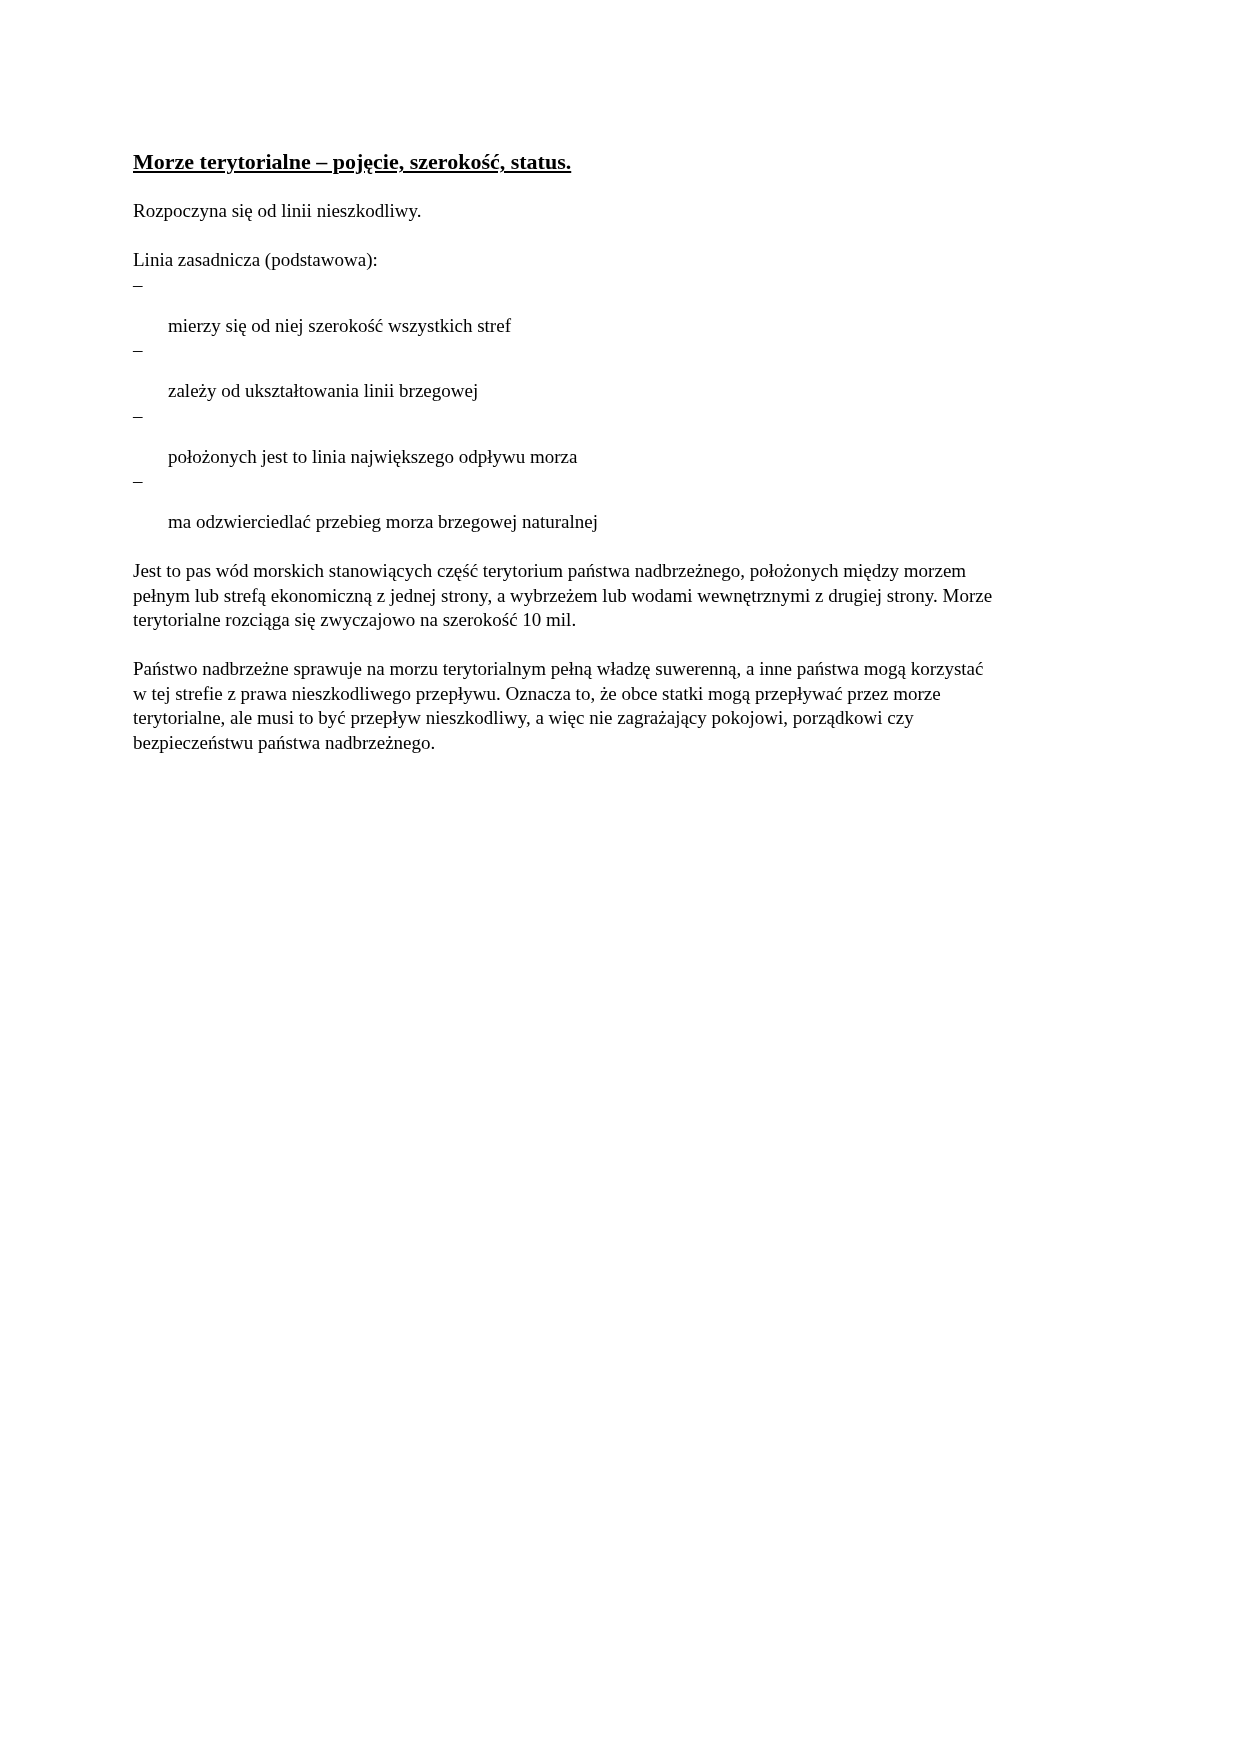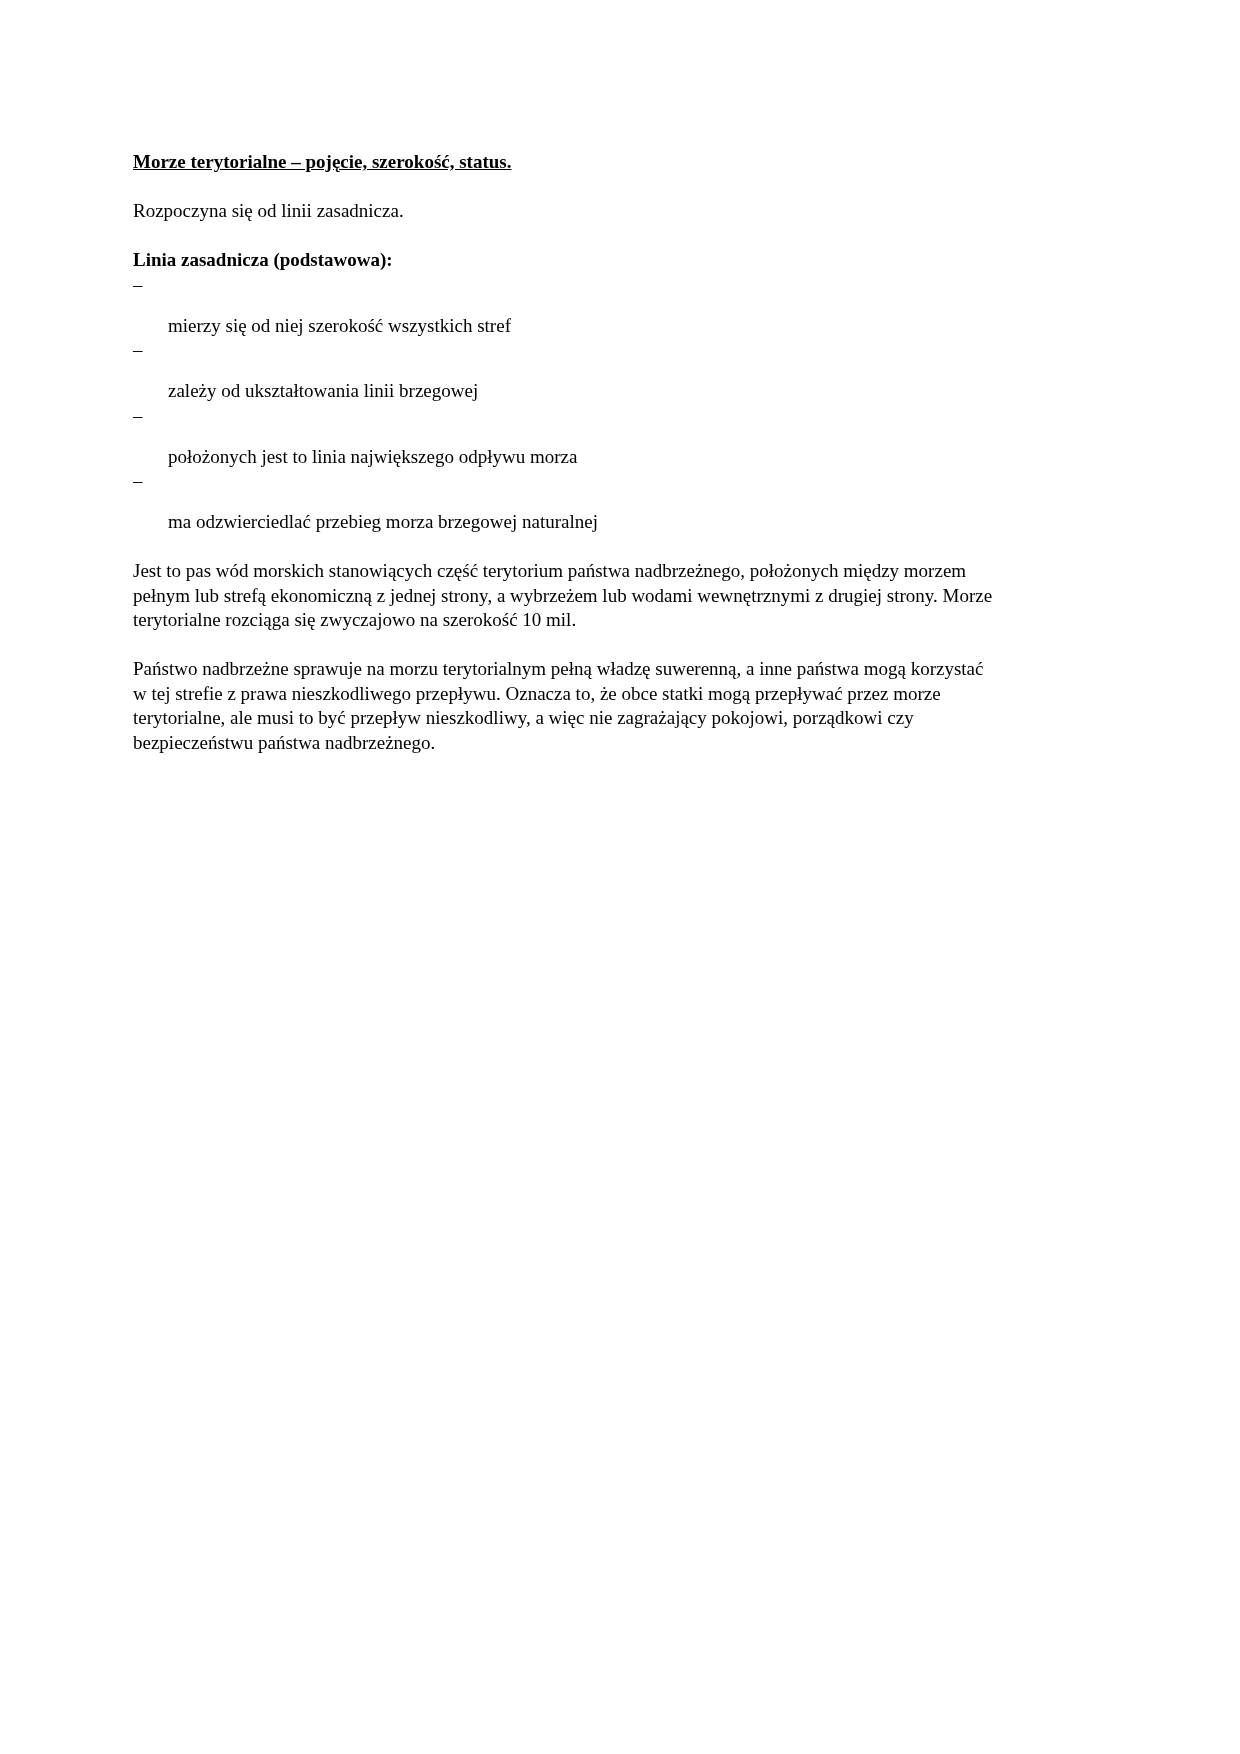--- a/index.html
+++ b/index.html
@@ -15,37 +15,36 @@
     color: #000000;
     overflow: hidden;
   }
   .page {
     position: absolute;
     left: 133px;
     top: 150px;
     width: 980px;
   }
   .doc-title {
-    font-size: 19px;
+    font-size: 22px;
     font-weight: bold;
     text-decoration: underline;
     line-height: 24.5px;
     margin: 0 0 24.5px 0;
   }
   .para {
     font-size: 19px;
     line-height: 24.5px;
     margin: 0 0 24.5px 0;
     white-space: pre-line;
   }
   .list-heading {
     font-size: 19px;
     line-height: 24.5px;
     margin: 0;
-    font-weight: bold;
   }
   .bullet-list {
     margin: 0 0 24.5px 0;
   }
   .bullet-row {
     display: flex;
     font-size: 19px;
     line-height: 24.5px;
   }
   .bullet-dash {
@@ -57,21 +56,21 @@
     margin-top: 41px;
   }
 </style>
 </head>
 <body>
 
 <div class="page">
 
   <h1 class="doc-title">Morze terytorialne – pojęcie, szerokość, status.</h1>
 
-  <p class="para">Rozpoczyna się od linii zasadnicza.</p>
+  <p class="para">Rozpoczyna się od linii nieszkodliwy.</p>
 
   <p class="list-heading">Linia zasadnicza (podstawowa):</p>
 
   <div class="bullet-list">
     <div class="bullet-row">
       <span class="bullet-dash">–</span>
       <span class="bullet-text">mierzy się od niej szerokość wszystkich stref</span>
     </div>
     <div class="bullet-row">
       <span class="bullet-dash">–</span>

